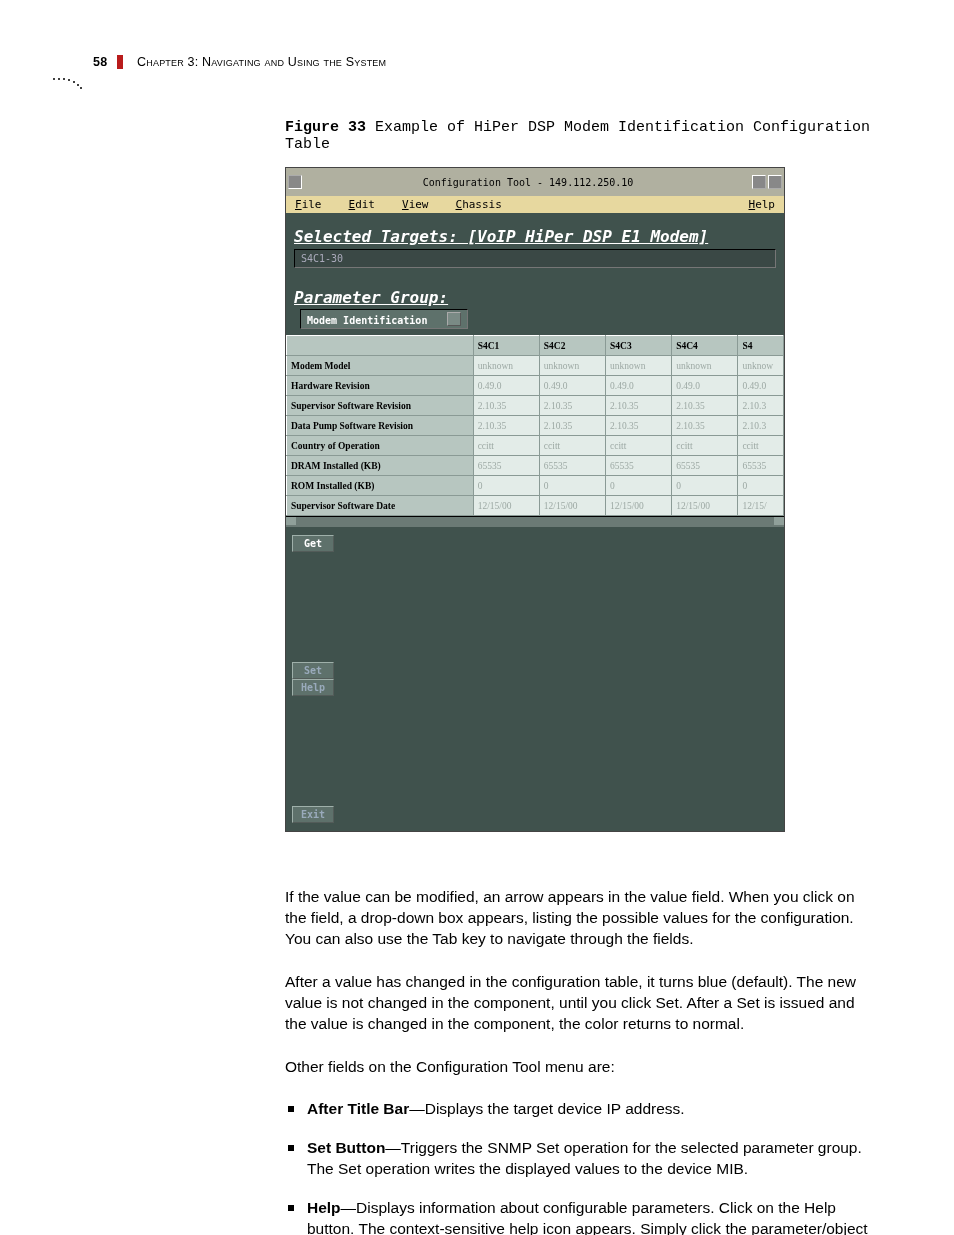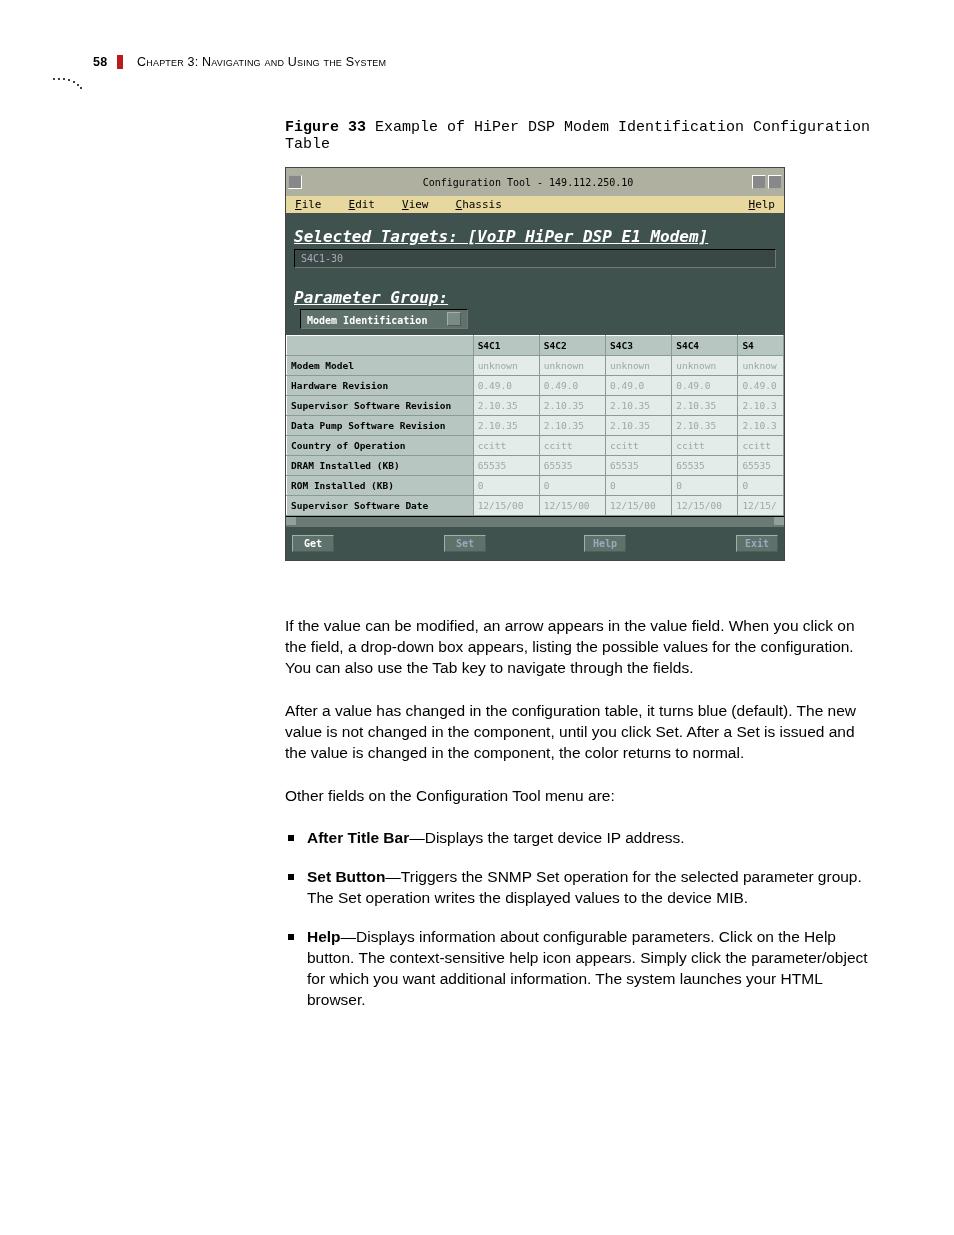--- a/index.html
+++ b/index.html
@@ -131,20 +131,21 @@
     background: #7a8a85;
     border: 1px outset #aaa;
   }
 
   
   .data-table {
     border-collapse: collapse;
     width: 100%;
     background: #3b82f6;
     table-layout: fixed;
+    font-family: Liberation Serif, serif;
   }
   .data-table th, .data-table td {
     border: 1px solid #fff;
     border-right-color: #8a9a95;
     border-bottom-color: #8a9a95;
     padding: 2px 4px;
     height: 15px;
     font-size: 9.5px;
     text-align: left;
     overflow: hidden;
@@ -181,20 +182,21 @@
     width: 10px; height: 8px;
     background: #90a09a;
     float: left;
   }
   .scroll-strip::after { float: right; }
 
   .button-row {
     display: flex;
     padding: 8px 6px 8px 6px;
     gap: 0;
+    flex-direction: column;
   }
   .winbtn-3d {
     width: 40px;
     padding: 2px 0;
     text-align: center;
     font-size: 10px;
     font-weight: bold;
     color: #fff;
     background: #5e716b;
     border: 1px outset #9fb0aa;

